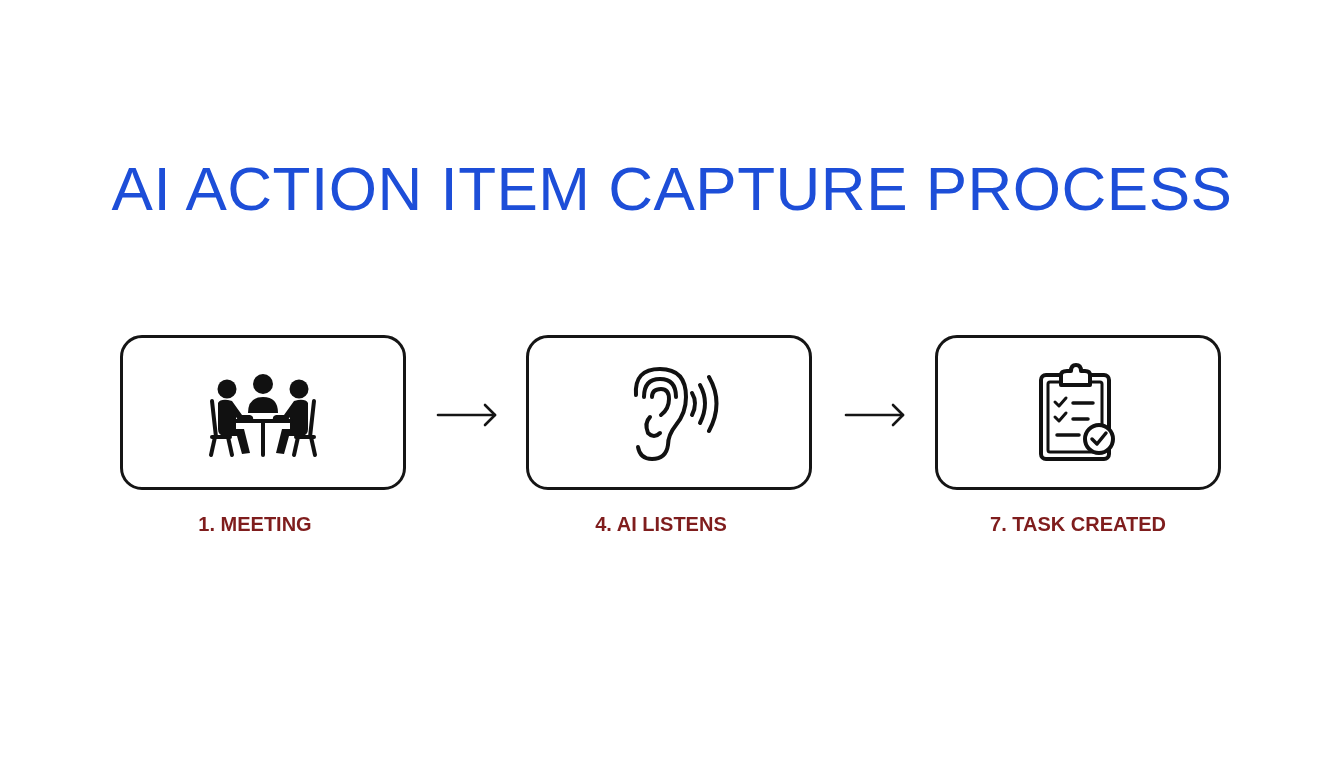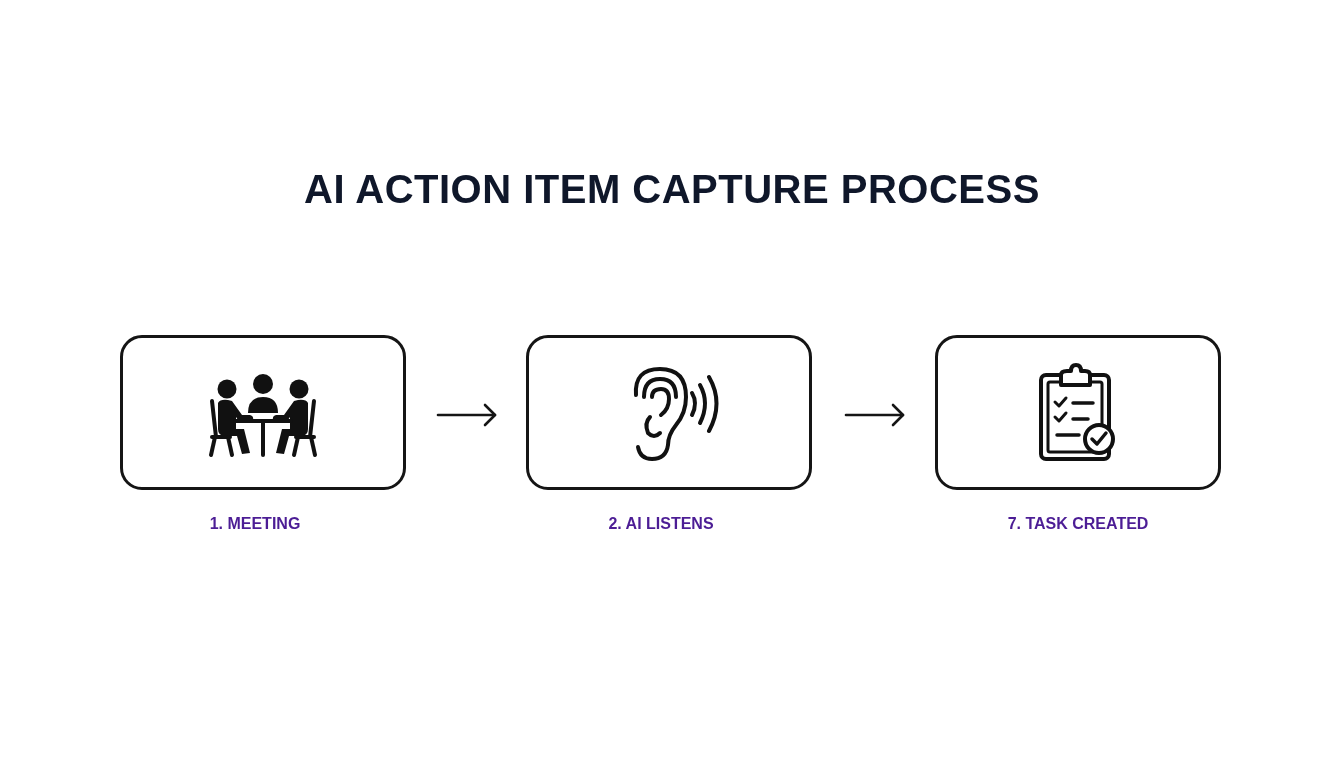--- a/index.html
+++ b/index.html
@@ -14,49 +14,49 @@
       overflow: hidden;
       font-family: "Liberation Sans", "DejaVu Sans", sans-serif;
       color: #111111;
     }
     .title {
       position: absolute;
       left: 0;
       top: 156px;
       width: 1344px;
       text-align: center;
-      font-size: 40px;
-      font-weight: 700;
+      font-size: 62px;
+      font-weight: 400;
       letter-spacing: 0.5px;
       line-height: 66px;
-      color: #0f172a;
+      color: #1d4ed8;
     }
     .step-box {
       position: absolute;
       top: 335px;
       width: 286px;
       height: 155px;
       border: 3px solid #151515;
       border-radius: 22px;
       box-sizing: border-box;
       display: flex;
       align-items: center;
       justify-content: center;
       background: #ffffff;
     }
     .step-box svg { display: block; }
     .step-label {
       position: absolute;
       top: 508px;
       width: 286px;
       text-align: center;
-      font-size: 16px;
+      font-size: 20px;
       font-weight: 700;
       line-height: 32px;
-      color: #4c1d95;
+      color: #7f1d1d;
     }
     .arrow {
       position: absolute;
       top: 400px;
       width: 64px;
       height: 30px;
     }
   </style>
 </head>
 <body>
@@ -111,21 +111,21 @@
       <path d="M30 34 Q30 16 46 16 Q62 16 62 34"></path>
       <path d="M38 34 Q38 26 47 26 Q55 26 55 36 Q55 46 47 52"></path>
       <path d="M36 54 Q30 60 34 70 Q40 76 46 70"></path>
 
       <path d="M78 30 Q84 40 78 52"></path>
       <path d="M86 22 Q96 40 86 60"></path>
       <path d="M95 14 Q110 40 95 68"></path>
     </g>
   </svg>
 </div>
-<div class="step-label" style="left:518px;">2. AI LISTENS</div>
+<div class="step-label" style="left:518px;">4. AI LISTENS</div>
 
 <svg class="arrow" style="left:843px;" viewBox="0 0 64 30">
   <g stroke="#151515" stroke-width="2.6" fill="none" stroke-linecap="round" stroke-linejoin="round">
     <line x1="3" y1="15" x2="60" y2="15"></line>
     <polyline points="50,5 60,15 50,25"></polyline>
   </g>
 </svg>
 
 <div class="step-box" style="left:935px;">
   <svg width="90" height="100" viewBox="0 0 90 100">

